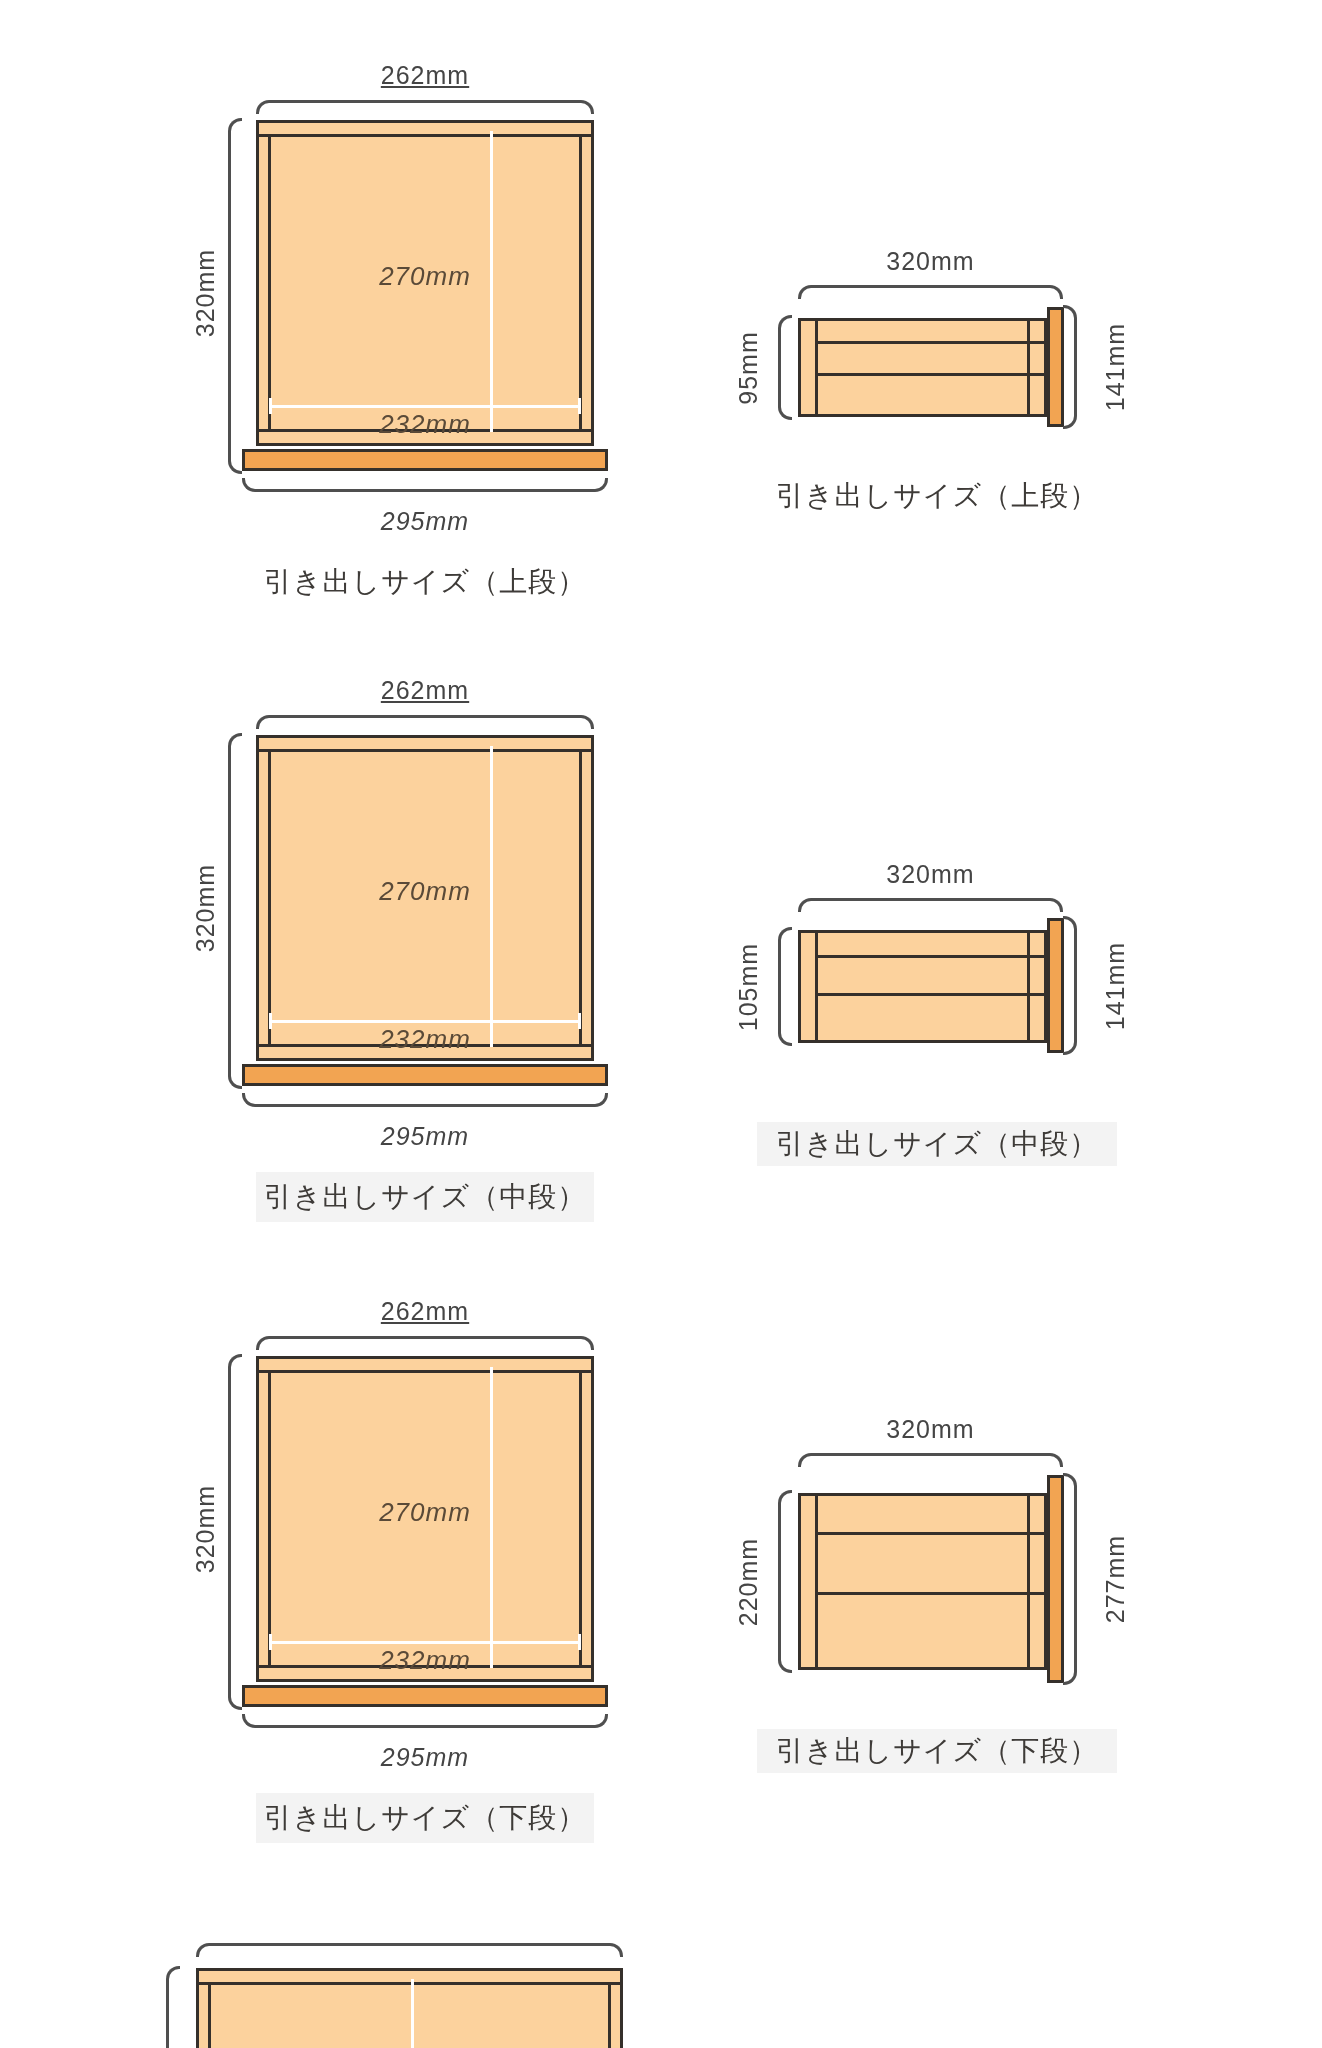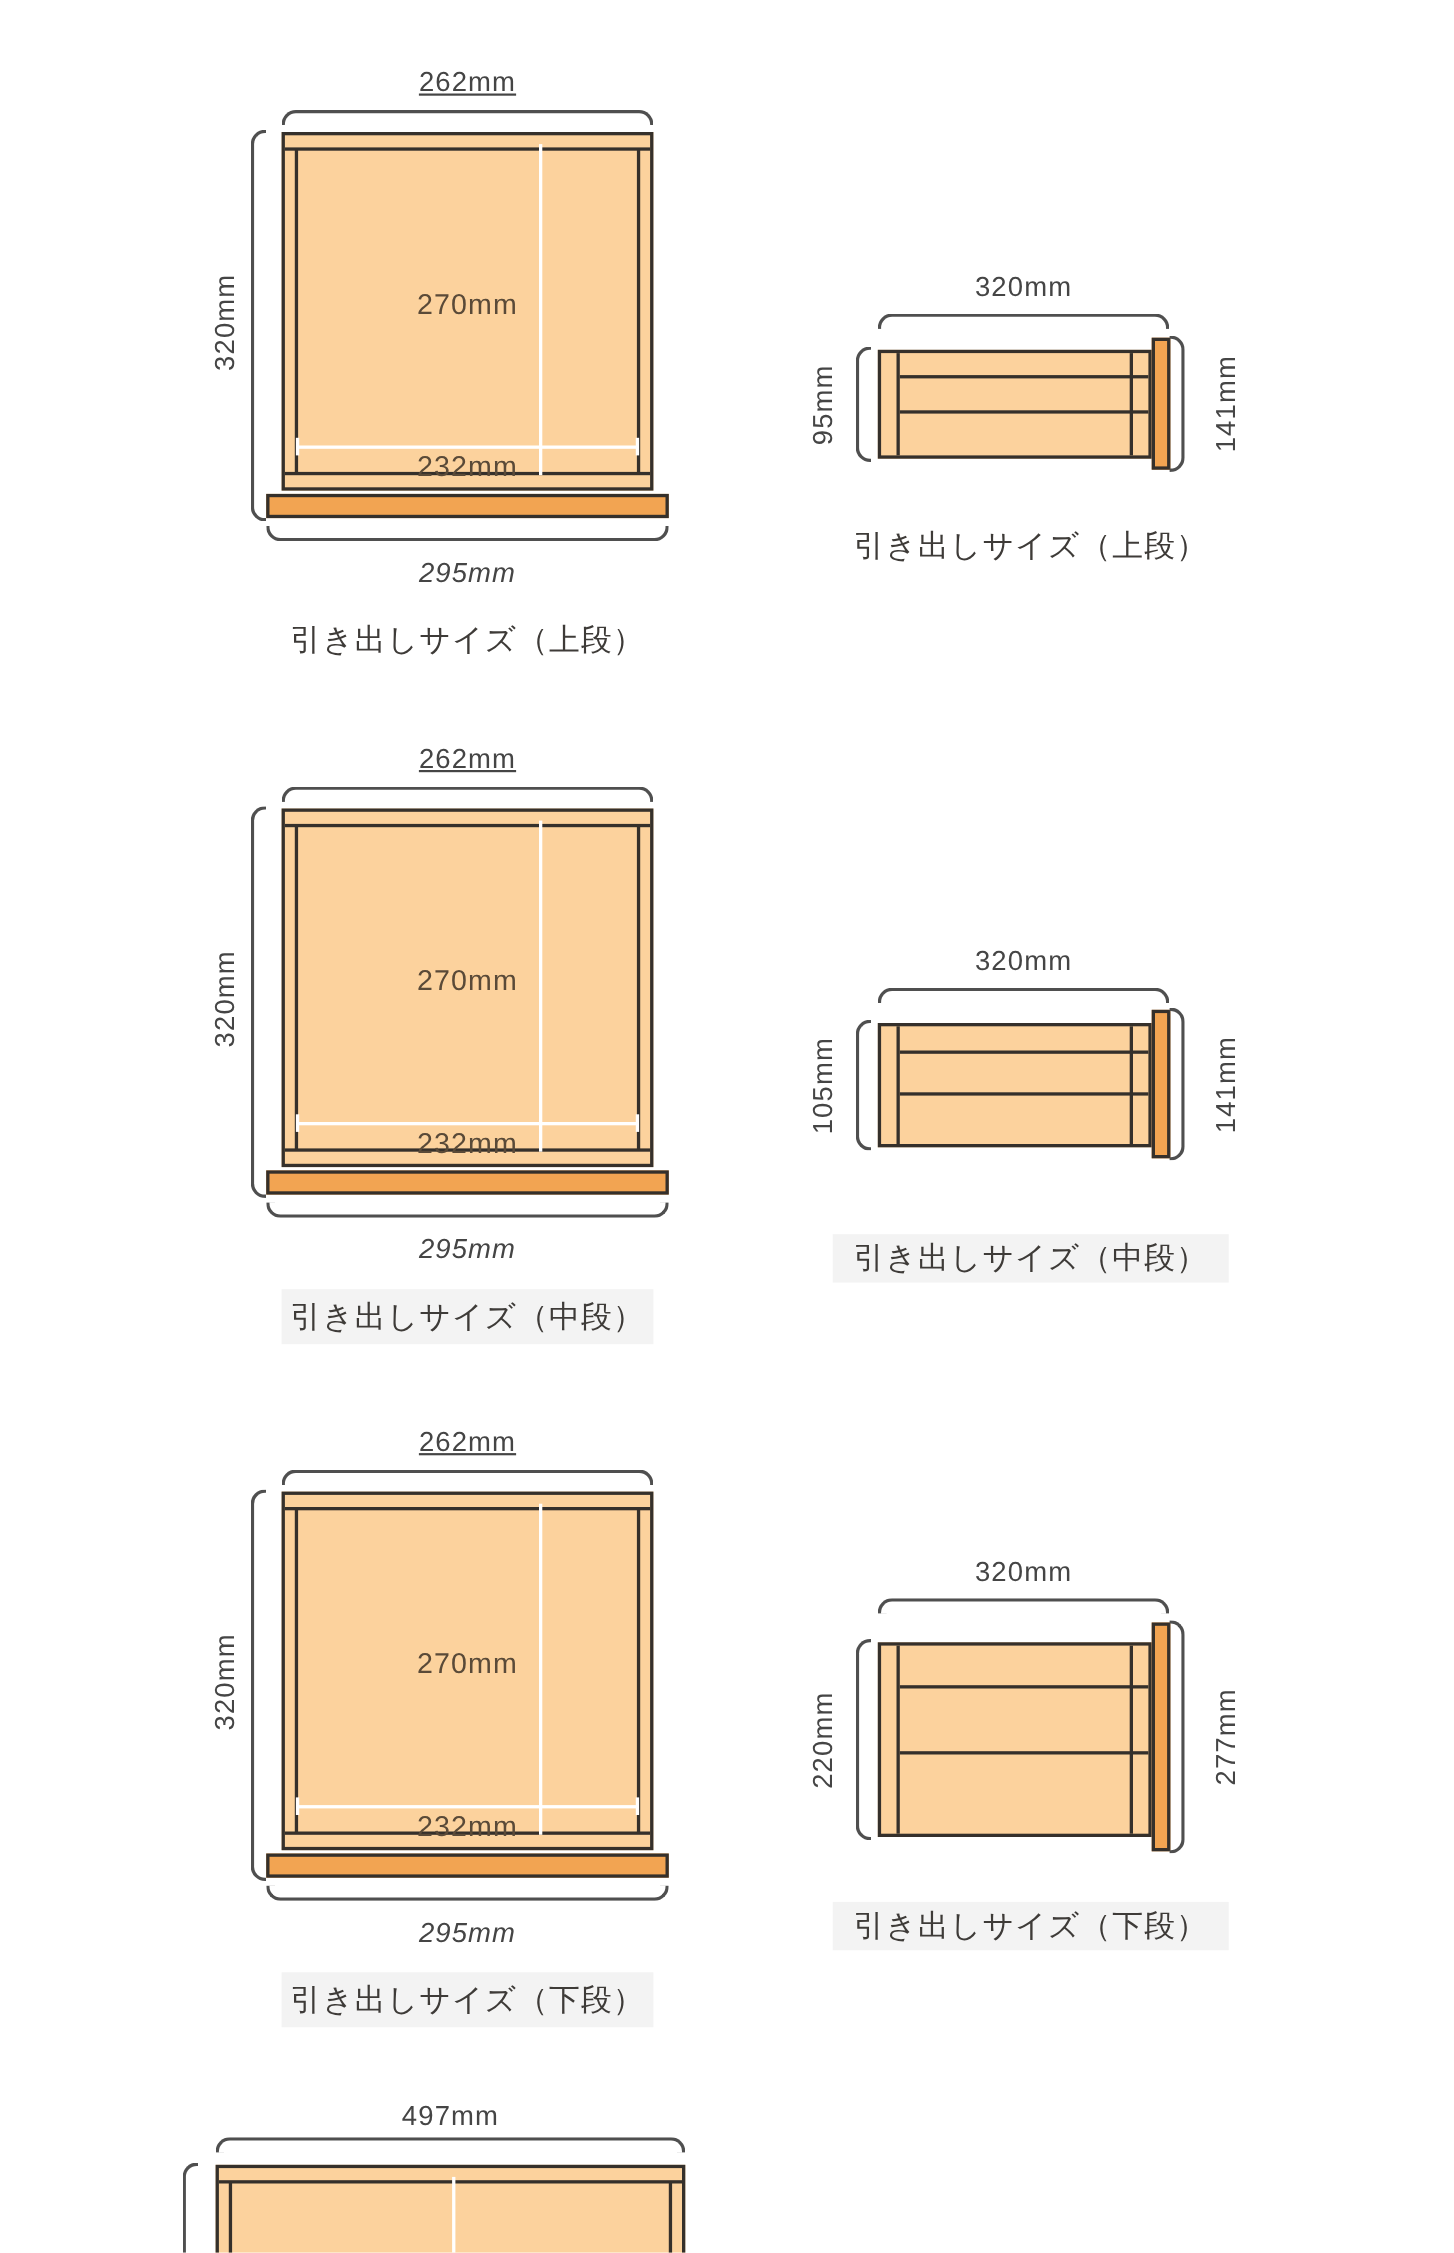--- a/index.html
+++ b/index.html
@@ -82,21 +82,21 @@
     position:absolute;text-align:center;
     font-size:28px;color:var(--label-text,#3e3b38);
     letter-spacing:1px;white-space:nowrap;
   }
   .caption.bold{font-weight:400;background:var(--label-bg,#f3f3f3);}
 
   
   .front-wrap{position:absolute;left:170px;width:480px;height:575px;}
   .fv-dim-top{left:86px;top:6px;width:338px;text-decoration:underline;}
   .fv-bracket-top{left:86px;top:46px;width:338px;}
-  .fv-box{left:86px;top:66px;width:338px;height:326px;}
+  .fv-box{left:86px;top:66px;width:338px;height:326px;font-style:italic;}
   .fv-rail-top{top:11px;}
   .fv-rail-bottom{bottom:11px;}
   .fv-wall-left{left:9px;top:13px;bottom:13px;}
   .fv-wall-right{right:9px;top:13px;bottom:13px;}
   .fv-wline-v{left:231px;top:8px;bottom:11px;width:3px;}
   .fv-wline-h{left:12px;right:12px;top:282px;height:3px;}
   .fv-wtick-l{left:10px;top:275px;width:3px;height:16px;}
   .fv-wtick-r{right:10px;top:275px;width:3px;height:16px;}
   .fv-inner-mid{top:138px;}
   .fv-inner-bot{top:286px;}
@@ -253,21 +253,20 @@
     </div>
     <div class="panel sv-panel"></div>
     <div class="bracket left abs sv-bracket-left"></div>
     <div class="dim-text rot sv-dim-left">220mm</div>
     <div class="bracket right abs sv-bracket-right"></div>
     <div class="dim-text rot sv-dim-right">277mm</div>
     <div class="caption bold sv-caption">引き出しサイズ（下段）</div>
   </div>
 
   <div class="partial-wrap">
-    <div class="dim-text pb-dim-top">497mm</div>
     <div class="bracket top abs pb-bracket-top"></div>
     <div class="wood-box pb-box">
       <div class="rail pb-rail-top"></div>
       <div class="wall pb-wall-left"></div>
       <div class="wall pb-wall-right"></div>
       <div class="wline pb-wline-v"></div>
     </div>
     <div class="bracket left-open abs pb-bracket-left"></div>
   </div>
 

